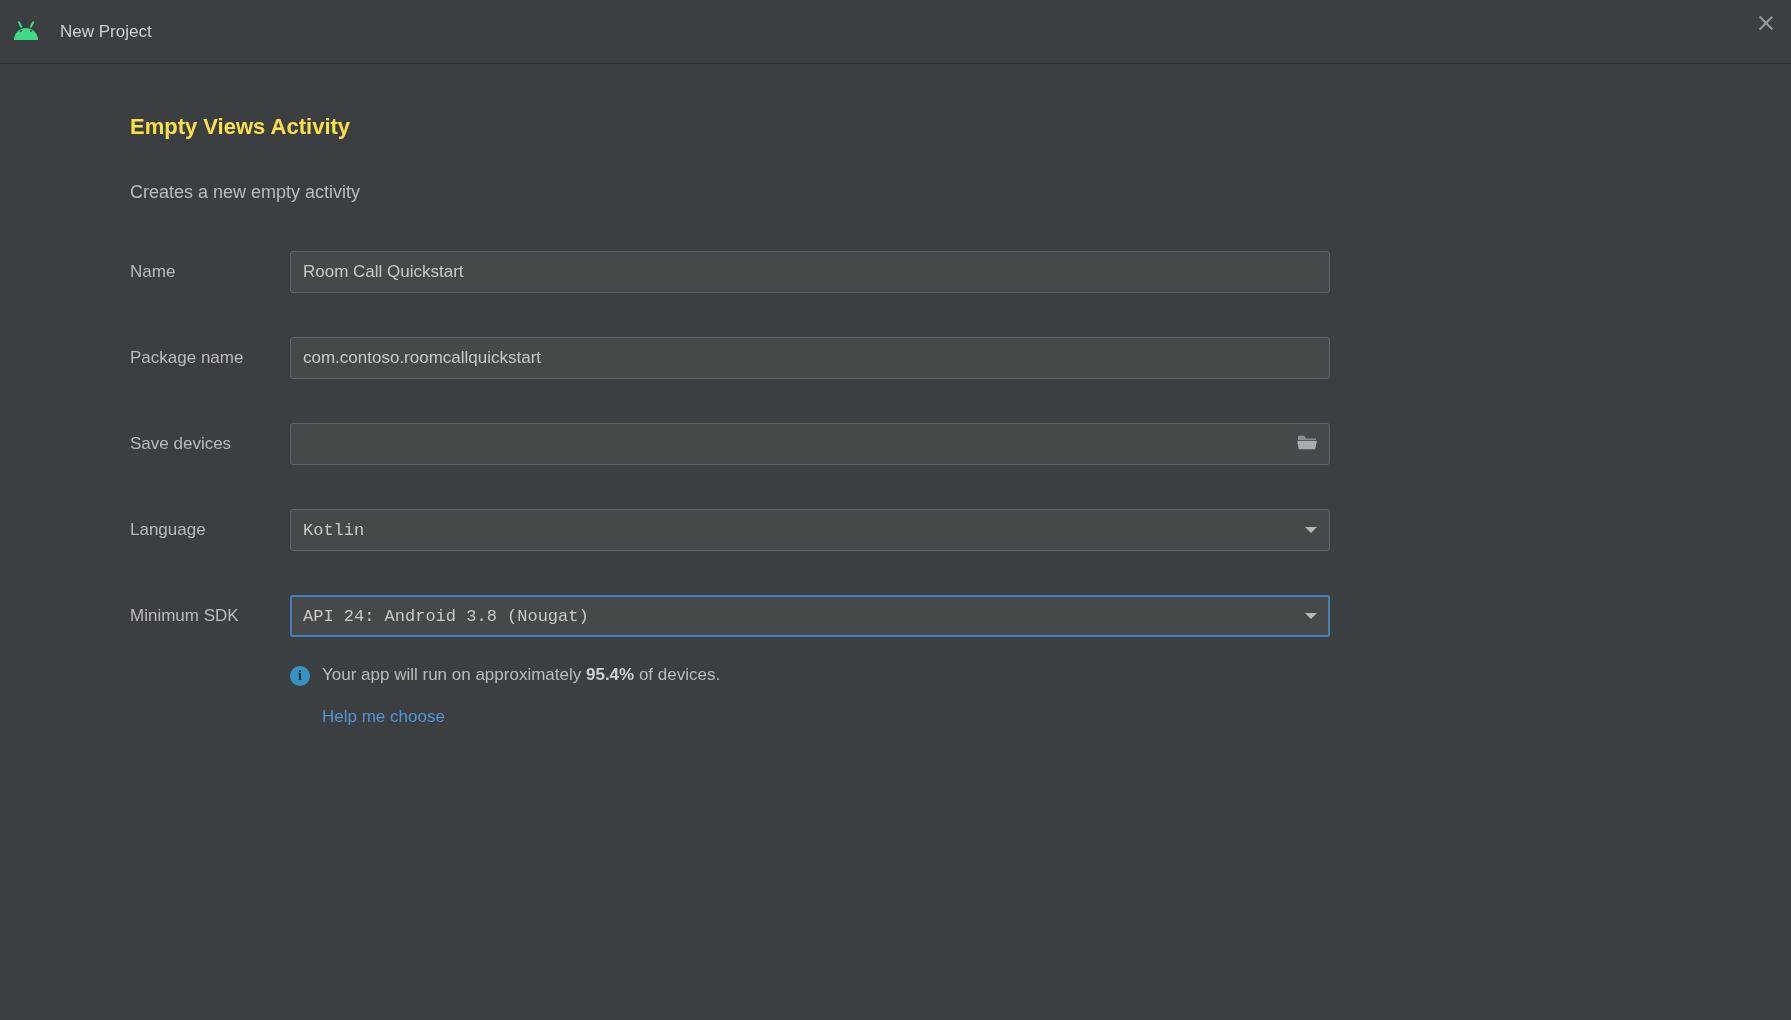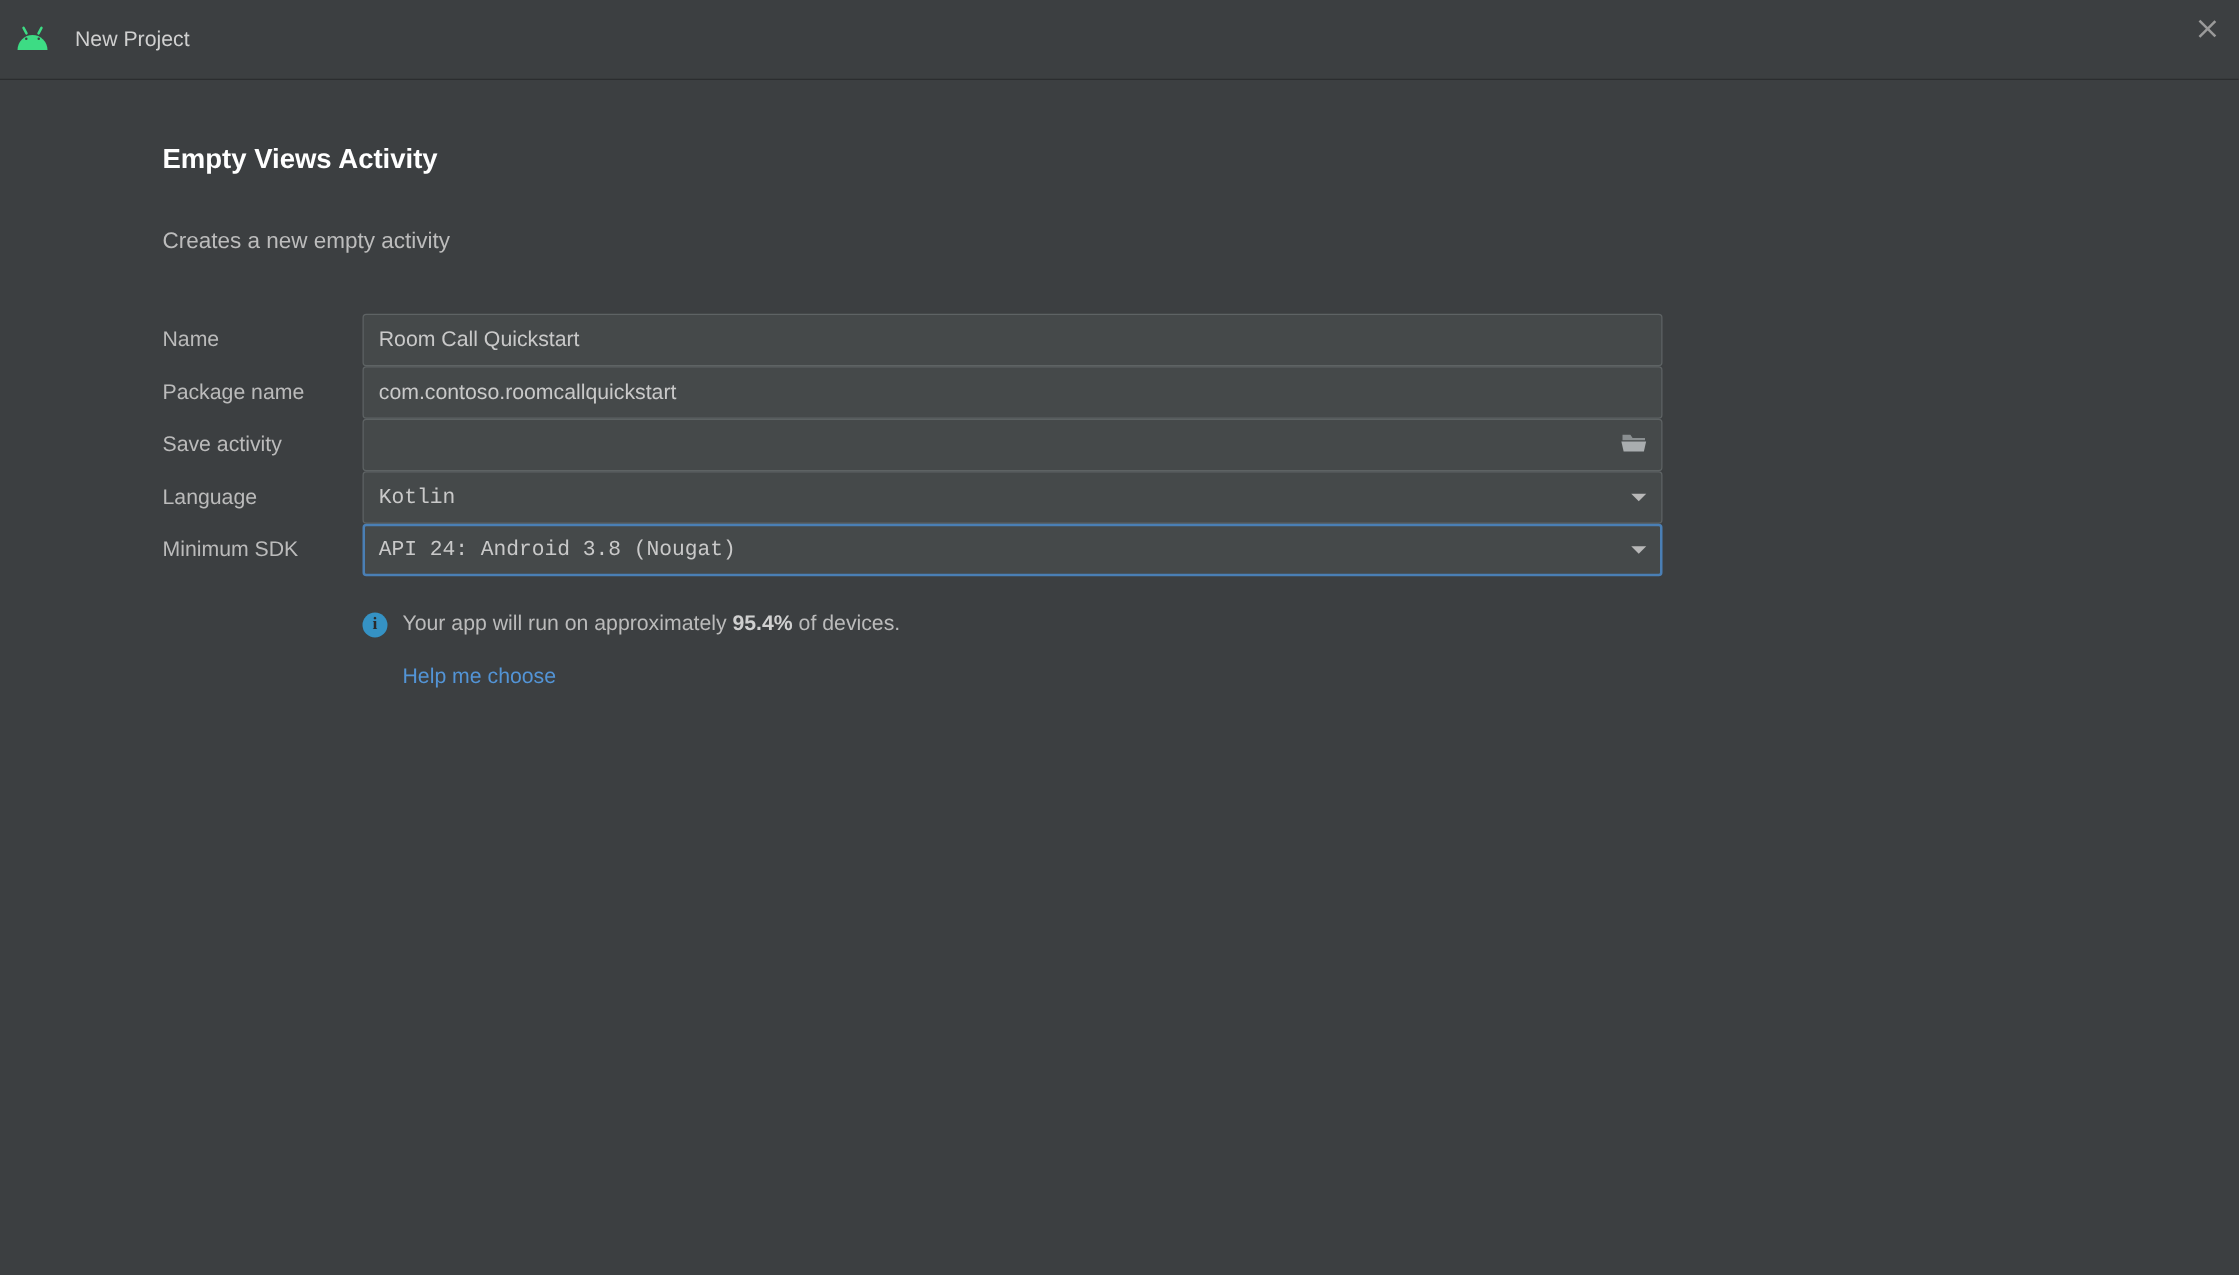--- a/index.html
+++ b/index.html
@@ -69,31 +69,32 @@
   .close-x::before { transform: rotate(45deg); }
   .close-x::after  { transform: rotate(-45deg); }
 
   .content {
     padding: 50px 130px 40px 130px;
     max-width: 1460px;
   }
   .page-title {
     font-size: 22px;
     font-weight: 600;
-    color: #ffffff;
+    color: #fde047;
     margin-bottom: 42px;
   }
   .page-desc {
     font-size: 18px;
     color: #bcbcbc;
     margin-bottom: 48px;
   }
   .form-row {
     display: flex;
     align-items: center;
+    margin-bottom: 44px;
   }
   .form-row.tight { margin-bottom: 40px; }
   .label-col {
     width: 160px;
     font-size: 17px;
     color: #bbbbbb;
   }
   .field-col {
     flex: 1;
     max-width: 1040px;
@@ -199,21 +200,21 @@
   </div>
 
   <div class="form-row">
     <div class="label-col">Package name</div>
     <div class="field-col">
       <input type="text" class="text-input" value="com.contoso.roomcallquickstart" style="">
     </div>
   </div>
 
   <div class="form-row">
-    <div class="label-col">Save activity</div>
+    <div class="label-col">Save devices</div>
     <div class="field-col input-with-icon">
       <input type="text" class="text-input" value="" style="">
       <span class="folder-icon">
         <svg viewBox="0 0 24 20" width="22" height="18">
           <path d="M2 3 h7 l2 3 h11 v2 H2 z" fill="#8a8f91"></path>
           <path d="M1 9 h22 l-2 9 H3 z" fill="#a9adaf"></path>
         </svg>
       </span>
     </div>
   </div>

